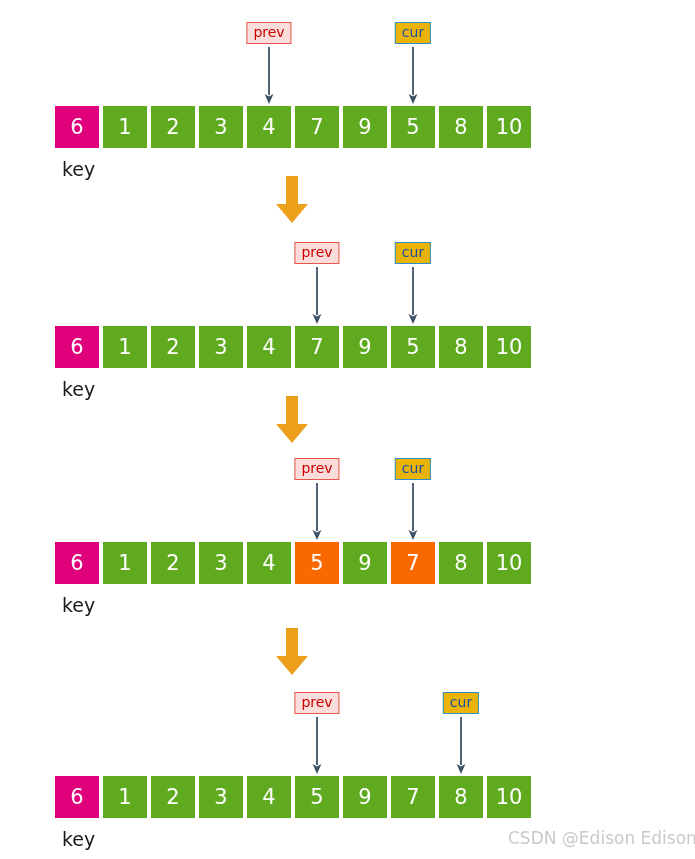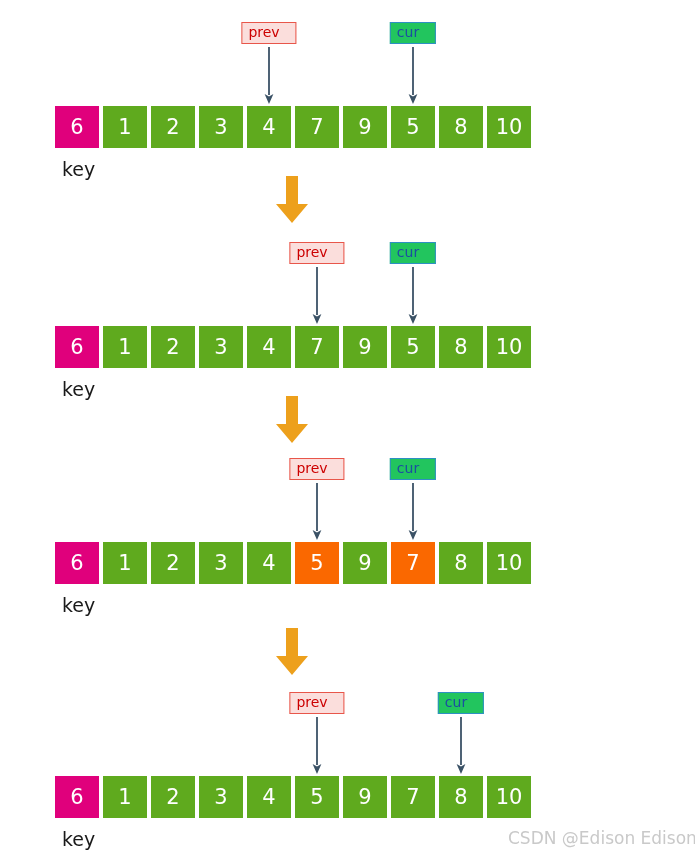--- a/index.html
+++ b/index.html
@@ -55,33 +55,33 @@
     font-size: 19px;
     color: #1a1a1a;
     font-family: "DejaVu Sans", "Liberation Sans", sans-serif;
     white-space: nowrap;
   }
 
   
   .ptr-label {
     position: absolute;
     transform: translateX(-50%);
-    padding: 2px 16px 3px 6px;
+    padding: 2px 6px 3px 6px;
     font-size: 14px;
     line-height: 1.1;
     box-sizing: border-box;
     white-space: nowrap;
   }
   .ptr-label.prev {
     background: #fbdedc;
     border: 1px solid #e8564a;
     color: #cc0000;
   }
   .ptr-label.cur {
-    background: #22c55e;
+    background: #eab308;
     border: 1px solid #2e8fc4;
     color: #1b4fa0;
   }
 
   
   .ptr-arrow {
     position: absolute;
     transform: translateX(-50%);
   }
 

